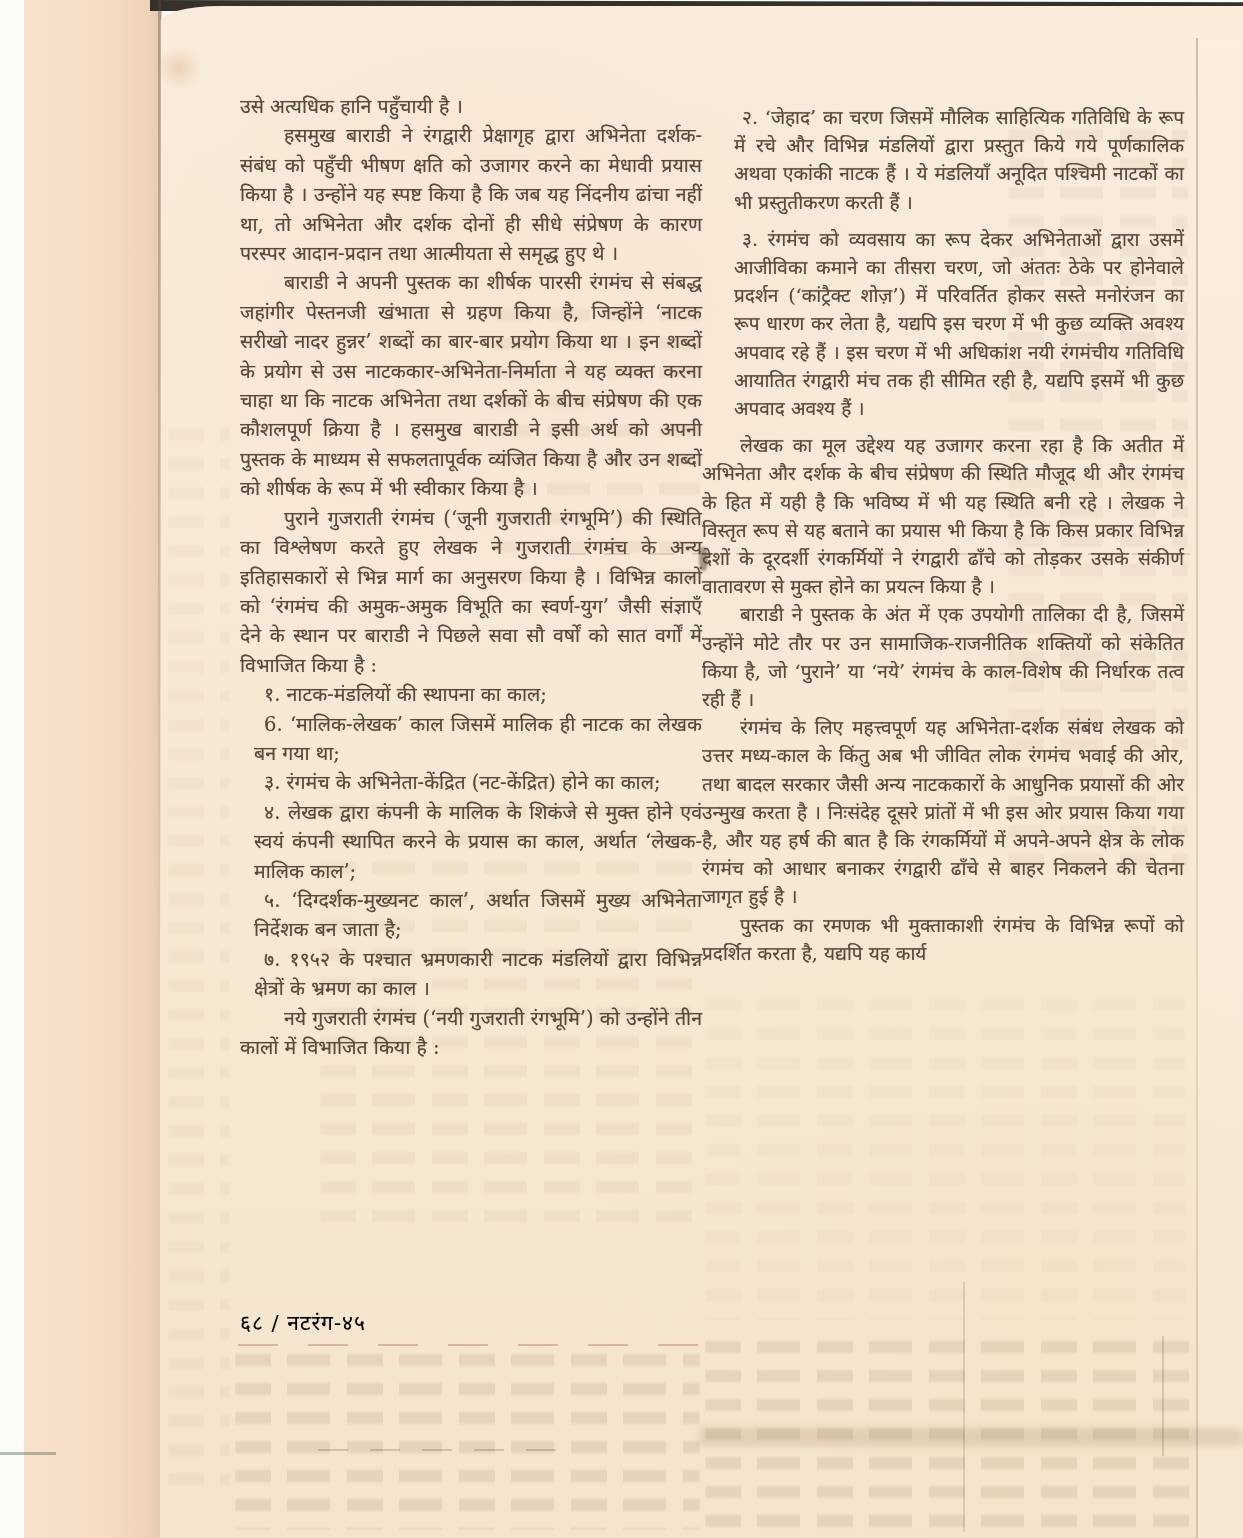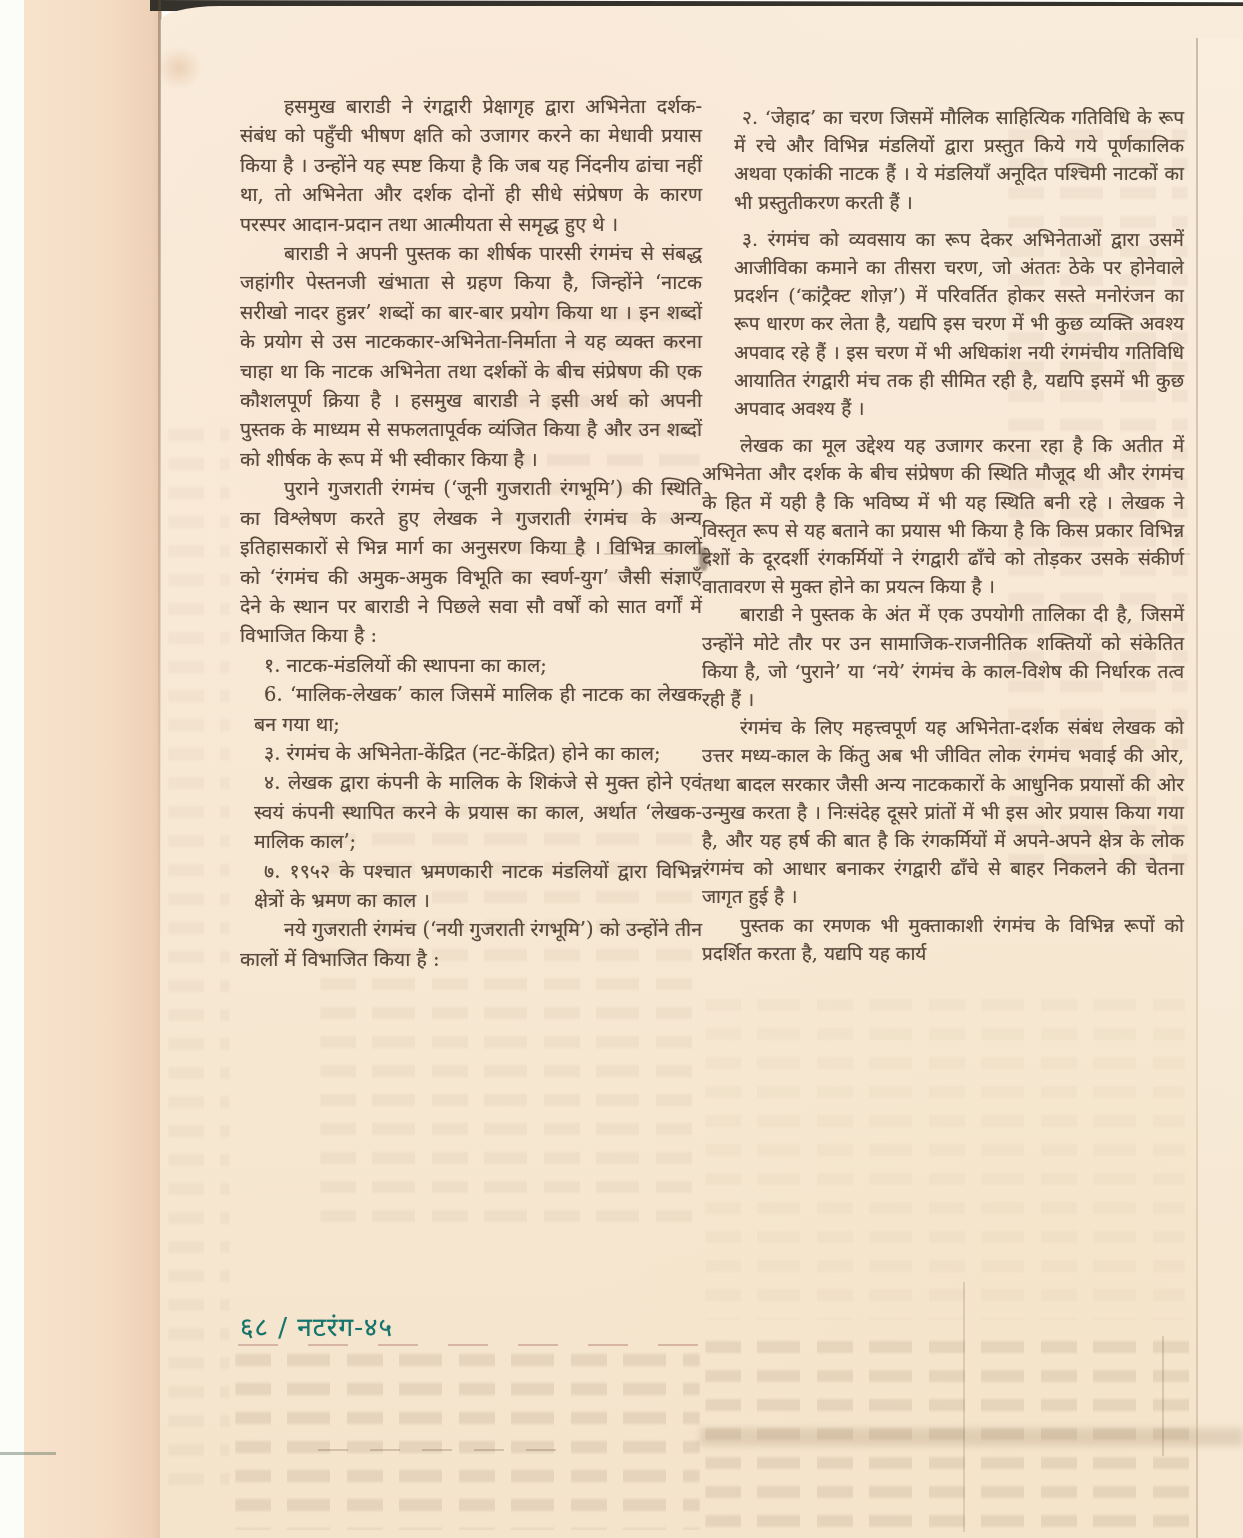--- a/index.html
+++ b/index.html
@@ -30,21 +30,21 @@
   
   .col{position:absolute;color:#57493c;text-align:justify;
        text-shadow:0 0 0.7px rgba(87,73,60,0.55);}
   .col-left{left:240px;top:92px;width:462px;font-size:19.5px;line-height:29.4px;}
   .col-right{left:702px;top:98px;width:482px;font-size:19px;line-height:28.2px;}
   .col p{margin:0;}
   .col-left p.indent{text-indent:44px;}
   .col-left .li{padding-left:14px;text-indent:10px;}
   .col-right .li{padding-left:32px;text-indent:8px;margin:5px 0 9px 0;}
   .col-right p.indent{text-indent:38px;}
-  .footer{position:absolute;left:240px;top:1308px;font-size:26px;color:#0f766e;
+  .footer{position:absolute;left:240px;top:1308px;font-size:21px;color:#000000;
           letter-spacing:1px;text-shadow:0 0 0.7px rgba(87,73,60,0.5);}
   
   .bleed{position:absolute;filter:blur(1.3px);pointer-events:none;
          background:repeating-linear-gradient(180deg,transparent 0 9px,rgba(138,112,84,0.55) 9px 21px,transparent 21px 29px);
          -webkit-mask-image:repeating-linear-gradient(90deg,#000 0 36px,transparent 36px 52px,#000 52px 95px,transparent 95px 112px);
          mask-image:repeating-linear-gradient(90deg,#000 0 36px,transparent 36px 52px,#000 52px 95px,transparent 95px 112px);}
   .b1{left:495px;top:300px;width:205px;height:290px;opacity:0.14;}
   .b2{left:320px;top:795px;width:380px;height:430px;opacity:0.12;}
   .b3{left:235px;top:1345px;width:465px;height:185px;opacity:0.26;}
   .b4{left:705px;top:1332px;width:490px;height:200px;opacity:0.24;}
@@ -93,27 +93,29 @@
   <div class="scratch s1"></div>
   <div class="scratch s2"></div>
   <div class="scratch s3"></div>
   <div class="scratch s4"></div>
   <div class="scratch smudge"></div>
   <div class="scratch fleck1"></div>
   <div class="scratch fleck2"></div>
   <div class="scratch fleck3"></div>
 
   <div class="col col-left">
+    <p>उसे अत्यधिक हानि पहुँचायी है ।</p>
     <p class="indent">हसमुख बाराडी ने रंगद्वारी प्रेक्षागृह द्वारा अभिनेता दर्शक-संबंध को पहुँची भीषण क्षति को उजागर करने का मेधावी प्रयास किया है । उन्होंने यह स्पष्ट किया है कि जब यह निंदनीय ढांचा नहीं था, तो अभिनेता और दर्शक दोनों ही सीधे संप्रेषण के कारण परस्पर आदान-प्रदान तथा आत्मीयता से समृद्ध हुए थे ।</p>
     <p class="indent">बाराडी ने अपनी पुस्तक का शीर्षक पारसी रंगमंच से संबद्ध जहांगीर पेस्तनजी खंभाता से ग्रहण किया है, जिन्होंने ‘नाटक सरीखो नादर हुन्नर’ शब्दों का बार-बार प्रयोग किया था । इन शब्दों के प्रयोग से उस नाटककार-अभिनेता-निर्माता ने यह व्यक्त करना चाहा था कि नाटक अभिनेता तथा दर्शकों के बीच संप्रेषण की एक कौशलपूर्ण क्रिया है । हसमुख बाराडी ने इसी अर्थ को अपनी पुस्तक के माध्यम से सफलतापूर्वक व्यंजित किया है और उन शब्दों को शीर्षक के रूप में भी स्वीकार किया है ।</p>
     <p class="indent">पुराने गुजराती रंगमंच (‘जूनी गुजराती रंगभूमि’) की स्थिति का विश्लेषण करते हुए लेखक ने गुजराती रंगमंच के अन्य इतिहासकारों से भिन्न मार्ग का अनुसरण किया है । विभिन्न कालों को ‘रंगमंच की अमुक-अमुक विभूति का स्वर्ण-युग’ जैसी संज्ञाएँ देने के स्थान पर बाराडी ने पिछले सवा सौ वर्षों को सात वर्गों में विभाजित किया है :</p>
     <p class="li">१. नाटक-मंडलियों की स्थापना का काल;</p>
     <p class="li">6. ‘मालिक-लेखक’ काल जिसमें मालिक ही नाटक का लेखक बन गया था;</p>
     <p class="li">३. रंगमंच के अभिनेता-केंद्रित (नट-केंद्रित) होने का काल;</p>
     <p class="li">४. लेखक द्वारा कंपनी के मालिक के शिकंजे से मुक्त होने एवं स्वयं कंपनी स्थापित करने के प्रयास का काल, अर्थात ‘लेखक-मालिक काल’;</p>
+    <p class="li">५. ‘दिग्दर्शक-मुख्यनट काल’, अर्थात जिसमें मुख्य अभिनेता निर्देशक बन जाता है;</p>
     <p class="li">७. १९५२ के पश्चात भ्रमणकारी नाटक मंडलियों द्वारा विभिन्न क्षेत्रों के भ्रमण का काल ।</p>
     <p class="indent">नये गुजराती रंगमंच (‘नयी गुजराती रंगभूमि’) को उन्होंने तीन कालों में विभाजित किया है :</p>
   </div>
 
   <div class="col col-right">
     <p class="li">२. ‘जेहाद’ का चरण जिसमें मौलिक साहित्यिक गतिविधि के रूप में रचे और विभिन्न मंडलियों द्वारा प्रस्तुत किये गये पूर्णकालिक अथवा एकांकी नाटक हैं । ये मंडलियाँ अनूदित पश्चिमी नाटकों का भी प्रस्तुतीकरण करती हैं ।</p>
     <p class="li">३. रंगमंच को व्यवसाय का रूप देकर अभिनेताओं द्वारा उसमें आजीविका कमाने का तीसरा चरण, जो अंततः ठेके पर होनेवाले प्रदर्शन (‘कांट्रैक्ट शोज़’) में परिवर्तित होकर सस्ते मनोरंजन का रूप धारण कर लेता है, यद्यपि इस चरण में भी कुछ व्यक्ति अवश्य अपवाद रहे हैं । इस चरण में भी अधिकांश नयी रंगमंचीय गतिविधि आयातित रंगद्वारी मंच तक ही सीमित रही है, यद्यपि इसमें भी कुछ अपवाद अवश्य हैं ।</p>
     <p class="indent">लेखक का मूल उद्देश्य यह उजागर करना रहा है कि अतीत में अभिनेता और दर्शक के बीच संप्रेषण की स्थिति मौजूद थी और रंगमंच के हित में यही है कि भविष्य में भी यह स्थिति बनी रहे । लेखक ने विस्तृत रूप से यह बताने का प्रयास भी किया है कि किस प्रकार विभिन्न देशों के दूरदर्शी रंगकर्मियों ने रंगद्वारी ढाँचे को तोड़कर उसके संकीर्ण वातावरण से मुक्त होने का प्रयत्न किया है ।</p>
     <p class="indent">बाराडी ने पुस्तक के अंत में एक उपयोगी तालिका दी है, जिसमें उन्होंने मोटे तौर पर उन सामाजिक-राजनीतिक शक्तियों को संकेतित किया है, जो ‘पुराने’ या ‘नये’ रंगमंच के काल-विशेष की निर्धारक तत्व रही हैं ।</p>
     <p class="indent">रंगमंच के लिए महत्त्वपूर्ण यह अभिनेता-दर्शक संबंध लेखक को उत्तर मध्य-काल के किंतु अब भी जीवित लोक रंगमंच भवाई की ओर, तथा बादल सरकार जैसी अन्य नाटककारों के आधुनिक प्रयासों की ओर उन्मुख करता है । निःसंदेह दूसरे प्रांतों में भी इस ओर प्रयास किया गया है, और यह हर्ष की बात है कि रंगकर्मियों में अपने-अपने क्षेत्र के लोक रंगमंच को आधार बनाकर रंगद्वारी ढाँचे से बाहर निकलने की चेतना जागृत हुई है ।</p>

